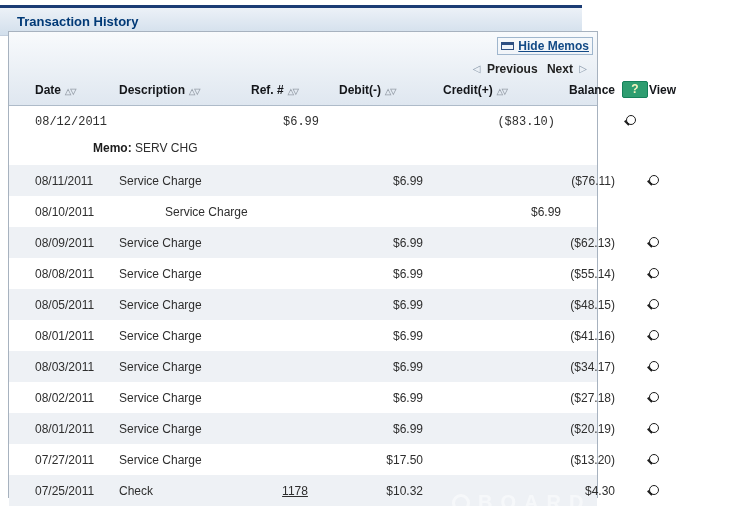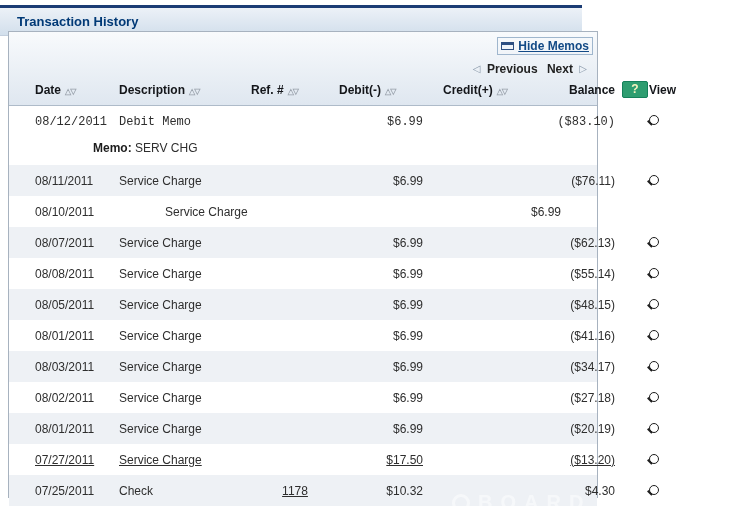--- a/index.html
+++ b/index.html
@@ -143,21 +143,20 @@
         <span class="help-btn">?</span>
       </div>
       <div class="col-view-h">View</div>
     </div>
   </div>
 
   <div id="tbody">
       <div class="trow">
         <div class="grid" style="min-height: 31px; font-family: Liberation Mono, monospace;">
           <div>08/12/2011</div>
-          <div>Debit Memo</div>
           <div class="cell-ref"></div>
           <div class="cell-debit">$6.99</div>
           <div class="cell-credit"></div>
           <div class="cell-balance">($83.10)</div>
           <div></div>
           <div class="cell-view"><span class="mag"></span></div>
         </div>
         <div class="grid memo-line">
           <div></div>
           <div class="memo-text"><b>Memo:</b> SERV CHG</div>
@@ -182,21 +181,21 @@
           <div class="cell-ref"></div>
           <div class="cell-debit">$6.99</div>
           <div class="cell-credit"></div>
           <div class="cell-balance">($69.12)</div>
           <div></div>
           <div class="cell-view"><span class="mag"></span></div>
         </div>
       </div>
       <div class="trow striped">
         <div class="grid" style="min-height: 31px;">
-          <div>08/07/2011</div>
+          <div>08/09/2011</div>
           <div>Service Charge</div>
           <div class="cell-ref"></div>
           <div class="cell-debit">$6.99</div>
           <div class="cell-credit"></div>
           <div class="cell-balance">($62.13)</div>
           <div></div>
           <div class="cell-view"><span class="mag"></span></div>
         </div>
       </div>
       <div class="trow">
@@ -265,21 +264,21 @@
           <div>Service Charge</div>
           <div class="cell-ref"></div>
           <div class="cell-debit">$6.99</div>
           <div class="cell-credit"></div>
           <div class="cell-balance">($20.19)</div>
           <div></div>
           <div class="cell-view"><span class="mag"></span></div>
         </div>
       </div>
       <div class="trow">
-        <div class="grid" style="min-height: 31px; text-decoration: underline;">
+        <div class="grid" style="min-height: 31px;">
           <div>07/27/2011</div>
           <div>Service Charge</div>
           <div class="cell-ref"></div>
           <div class="cell-debit">$17.50</div>
           <div class="cell-credit"></div>
           <div class="cell-balance">($13.20)</div>
           <div></div>
           <div class="cell-view"><span class="mag"></span></div>
         </div>
       </div>

